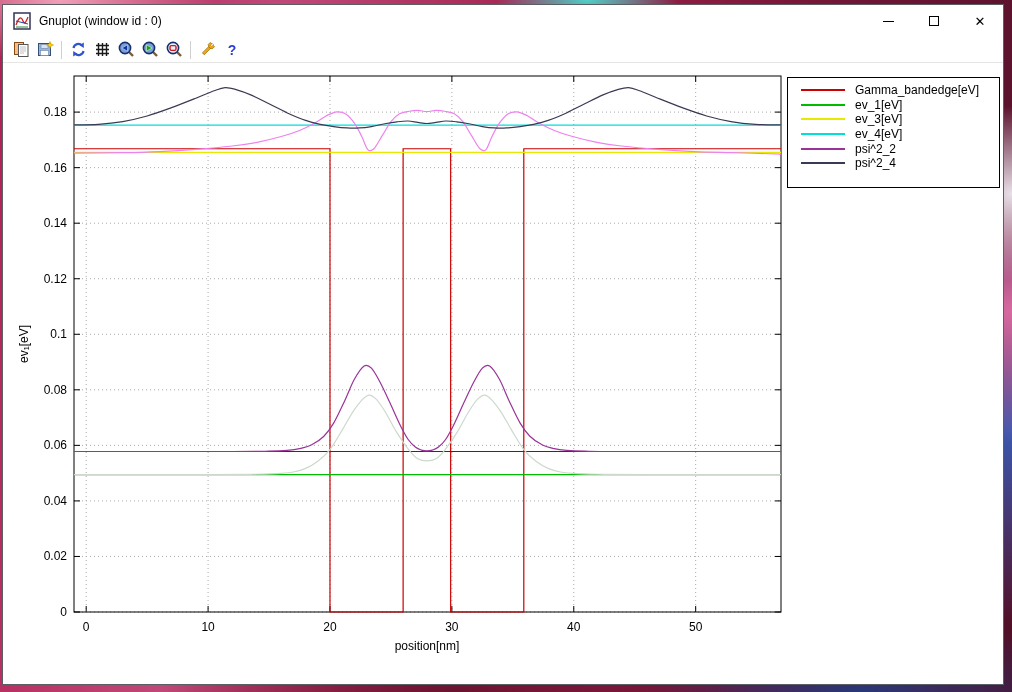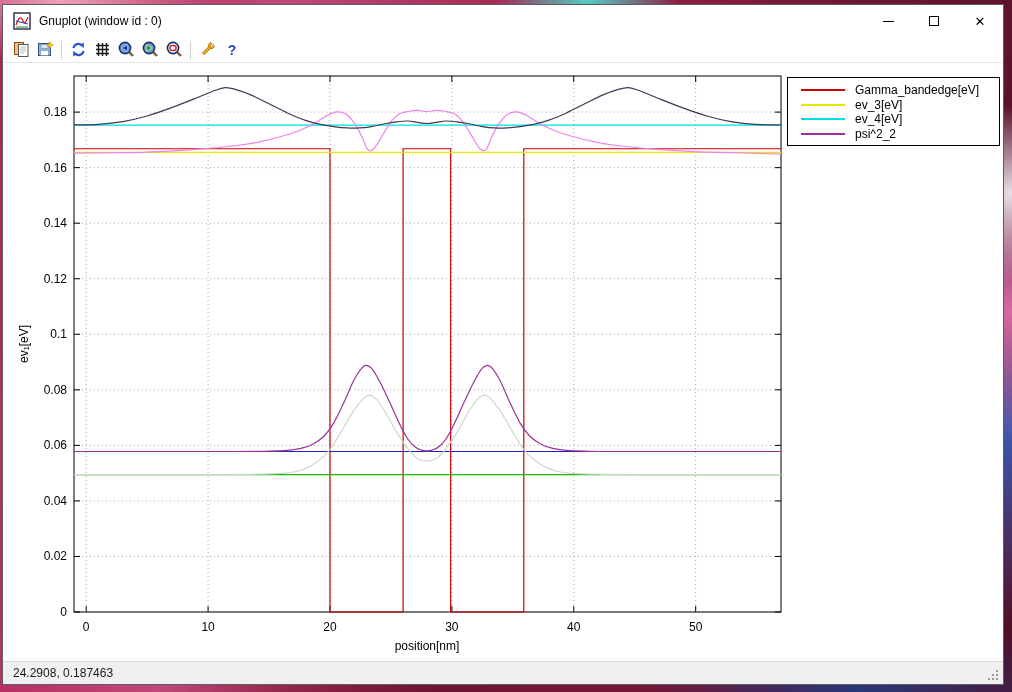--- a/index.html
+++ b/index.html
@@ -39,21 +39,21 @@
   .tick  { stroke:#000; stroke-width:1; }
   .frame { fill:none; stroke:#000; stroke-width:1; }
   .ticklabel { font:12px "Liberation Sans",sans-serif; fill:#000; }
 
   .xlabel { position:absolute; left:274px; top:576px; width:300px; text-align:center;
     font-size:12px; color:#000; }
   .ylabel { position:absolute; left:21px; top:281px; transform:translate(-50%,-50%) rotate(-90deg);
     white-space:nowrap; font-size:12px; color:#000; }
 
   .legend { position:absolute; left:784px; top:14px; width:213px; background:#fff;
-    border:1px solid #000; padding:5px 0 4px 0; }
+    border:1px solid #000; padding:5px 0 16px 0; }
   .lrow { display:flex; align-items:center; height:14.6px; }
   .lline { width:44px; height:2px; margin:0 10px 0 13px; flex:0 0 auto; }
   .llabel { font-size:12px; color:#000; white-space:nowrap; }
 
   .statusbar { height:23px; background:#f0f0f0; border-top:1px solid #d9d9d9;
     display:flex; align-items:center; padding-left:10px; position:relative; flex:0 0 auto; }
   .status-text { font-size:12px; color:#1a1a1a; }
   .grip { position:absolute; right:5px; bottom:4px; width:2px; height:2px; background:#9a9a9a;
     box-shadow:-4px 0 #9a9a9a, -8px 0 #9a9a9a, 0 -4px #9a9a9a, -4px -4px #9a9a9a, 0 -8px #9a9a9a; }
 </style>
@@ -232,33 +232,37 @@
       </svg>
     <div class="xlabel">position[nm]</div>
     <div class="ylabel">ev₁[eV]</div>
     <div class="legend">
       <div id="legend-rows">
           <div class="lrow">
             <span class="lline" style="background: rgb(204, 0, 0);"></span>
             <span class="llabel">Gamma_bandedge[eV]</span>
           </div>
           <div class="lrow">
+            <span class="lline" style="background: rgb(0, 187, 0);"></span>
+            <span class="llabel">ev_1[eV]</span>
+          </div>
+          <div class="lrow">
             <span class="lline" style="background: rgb(232, 232, 0);"></span>
             <span class="llabel">ev_3[eV]</span>
           </div>
           <div class="lrow">
             <span class="lline" style="background: rgb(0, 222, 222);"></span>
             <span class="llabel">ev_4[eV]</span>
           </div>
           <div class="lrow">
             <span class="lline" style="background: rgb(153, 51, 153);"></span>
             <span class="llabel">psi^2_2</span>
           </div>
+          <div class="lrow">
+            <span class="lline" style="background: rgb(58, 58, 85);"></span>
+            <span class="llabel">psi^2_4</span>
+          </div>
         </div>
     </div>
   </div>
 
-  <div class="statusbar">
-    <span class="status-text">24.2908,  0.187463</span>
-    <div class="grip"></div>
-  </div>
 
 </div>
 
 </body></html>

